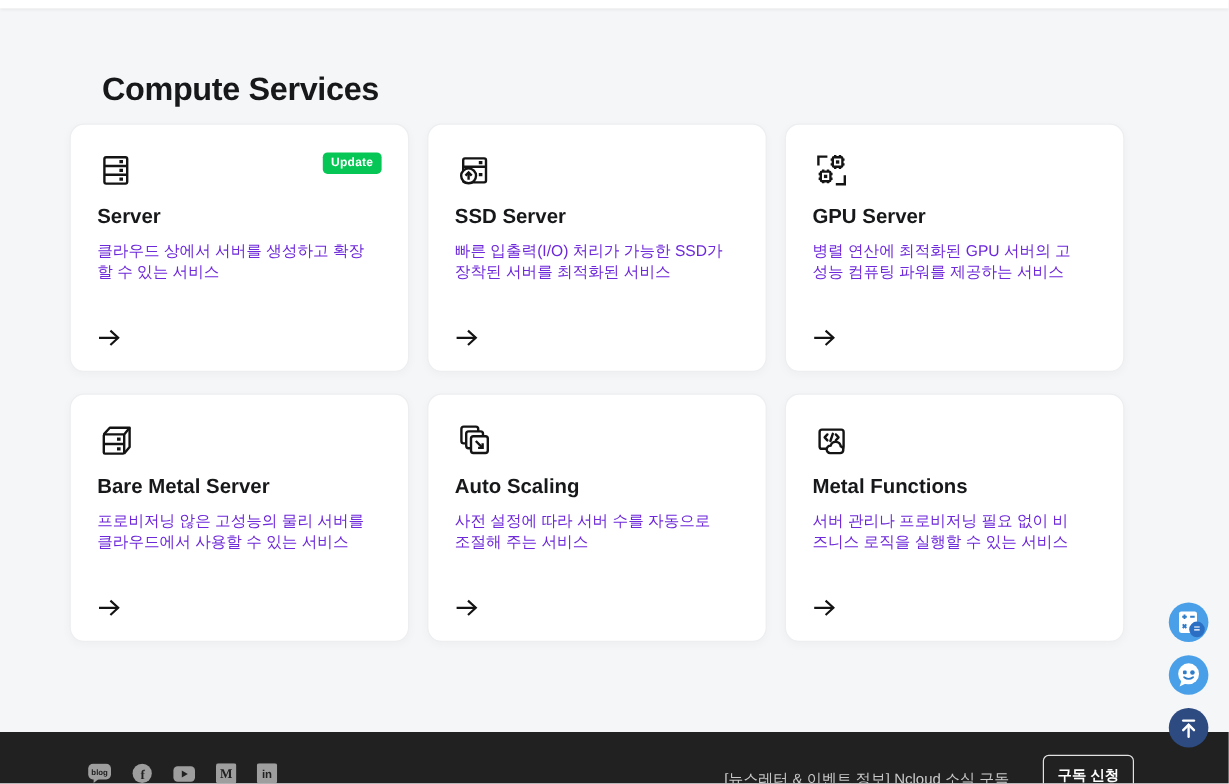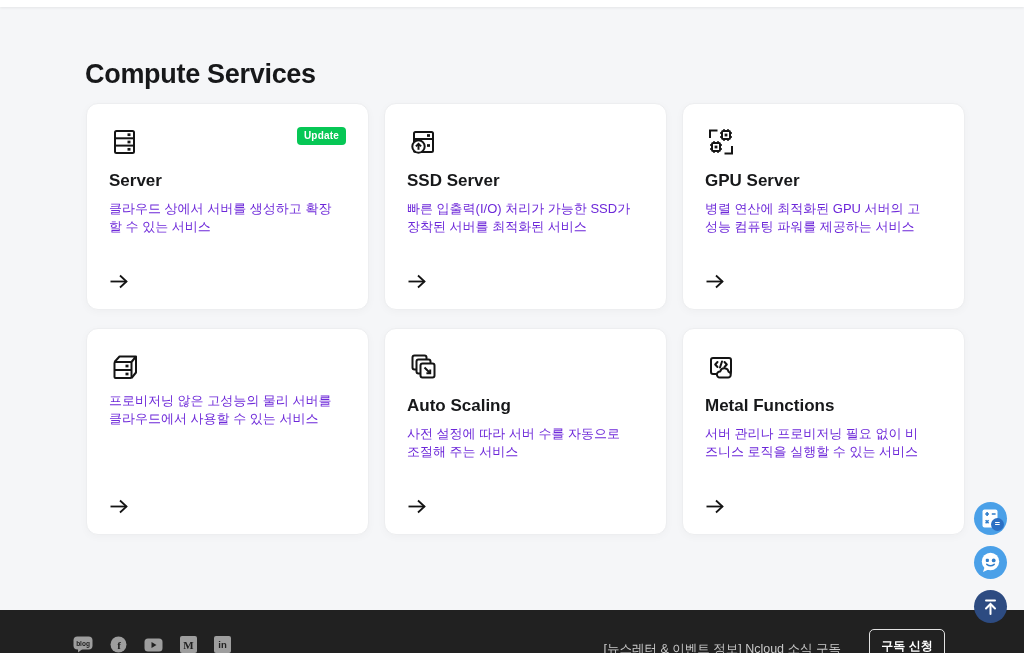--- a/index.html
+++ b/index.html
@@ -14,21 +14,21 @@
   .top-strip{
     position:absolute; top:0; left:0; width:1024px; height:7px;
     background:#FFFFFF; box-shadow:0 1px 3px rgba(0,0,0,.07);
     z-index:2;
   }
   .page-title{
     position:absolute; left:73px; top:47px; margin:12px;
     font-size:27px; font-weight:800; letter-spacing:-.3px; color:#17181A;
   }
   .grid{
-    position:absolute; left:86px; top:103px; width:879px;
+    position:absolute; left:58px; top:103px; width:879px;
     display:grid; grid-template-columns:repeat(3,283px); gap:18px 15px;
   }
   .card{
     position:relative; height:207px; background:#FFFFFF;
     border:1px solid #EDEEF0; border-radius:12px;
     box-shadow:0 2px 8px rgba(0,0,0,.03);
     padding:22px; cursor:pointer;
   }
   .card-icon{ display:block; width:32px; height:32px; }
   .badge{
@@ -161,20 +161,21 @@
     <span class="card-icon">
       <svg viewBox="0 0 32 32" width="32" height="32" fill="none" stroke="#141414" stroke-width="2" stroke-linejoin="round">
         <rect x="5.5" y="11" width="17" height="16" rx="1"></rect>
         <path d="M5.5,11 L10.5,5.5 H27 L22.5,11"></path>
         <path d="M27,5.5 V21.5 L22.5,27"></path>
         <line x1="5.5" y1="19" x2="22.5" y2="19"></line>
         <line x1="16.5" y1="15" x2="19.5" y2="15" stroke-width="2.7"></line>
         <line x1="16.5" y1="23" x2="19.5" y2="23" stroke-width="2.7"></line>
       </svg>
     </span>
+    <h3 class="card-title">Bare Metal Server</h3>
     <p class="card-desc">프로비저닝 않은 고성능의 물리 서버를 클라우드에서 사용할 수 있는 서비스</p>
     <span class="card-arrow">
       <svg viewBox="0 0 20 15" width="20" height="15" fill="none" stroke="#141414" stroke-width="1.8">
         <line x1="1.5" y1="7.5" x2="17.5" y2="7.5"></line>
           <polyline points="11,1.5 17.5,7.5 11,13.5"></polyline>
       </svg>
     </span>
   </article>
 
   <article class="card">

